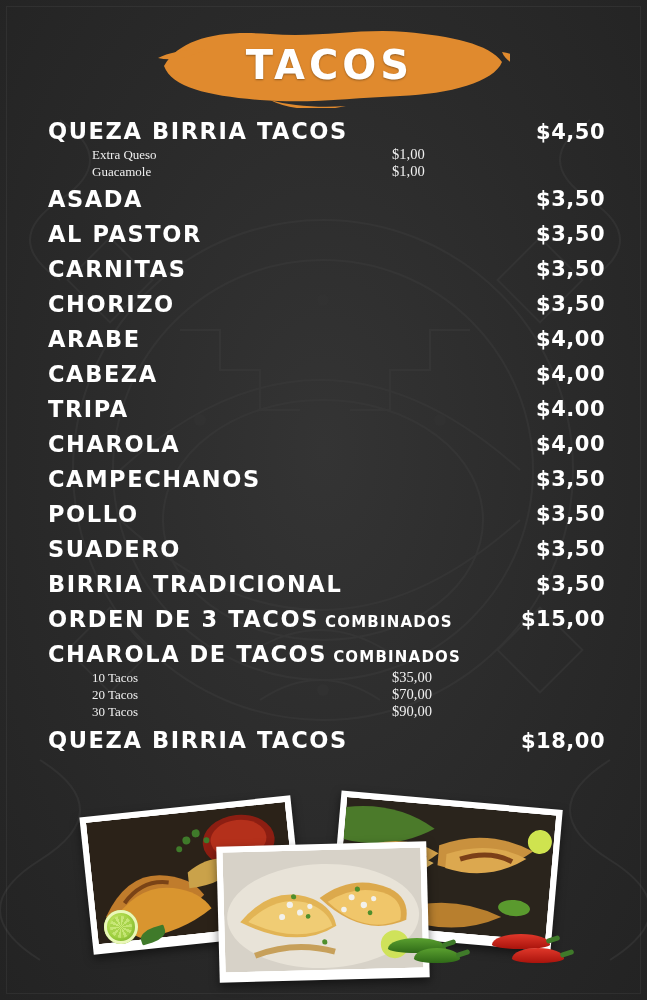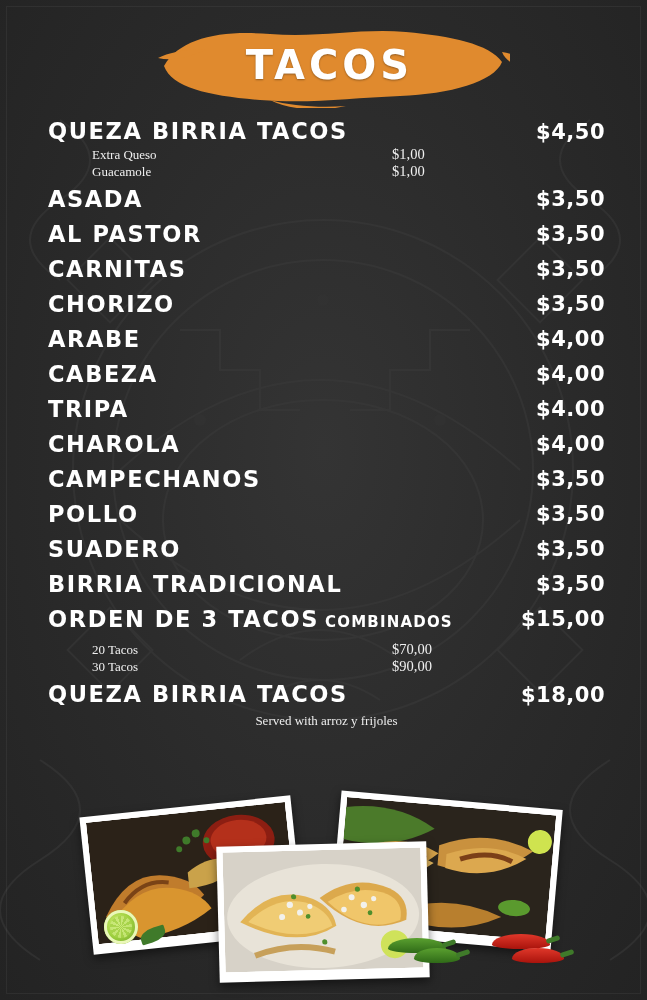--- a/index.html
+++ b/index.html
@@ -302,37 +302,46 @@
       <span class="item-price">$3,50</span>
     </div>
 
     <div class="item-row row-gap">
       <span class="item-name">
         <span>ORDEN DE 3 TACOS</span><span class="suffix">COMBINADOS</span>
       </span>
       <span class="item-price">$15,00</span>
     </div>
 
+    <div class="item-row">
+      <span class="item-name">
+        <span>CHAROLA DE TACOS</span><span class="suffix">COMBINADOS</span>
+      </span>
+      <span class="item-price"></span>
+    </div>
     <div class="sub-list wide">
+      <div class="sub-row">
+        <span class="sub-name">10 Tacos</span>
+        <span class="sub-price">$35,00</span>
+      </div>
       <div class="sub-row">
         <span class="sub-name">20 Tacos</span>
         <span class="sub-price">$70,00</span>
       </div>
       <div class="sub-row">
         <span class="sub-name">30 Tacos</span>
         <span class="sub-price">$90,00</span>
       </div>
     </div>
 
     <div class="item-row">
       <span class="item-name">QUEZA BIRRIA TACOS</span>
       <span class="item-price">$18,00</span>
     </div>
 
-    <div class="note">Served with arroz y frijoles</div>
   </div>
 
   <div class="photos">
 
     <div class="polaroid p1">
       <div class="shot">
         <svg class="layerA" viewBox="0 0 200 122" preserveAspectRatio="none" xmlns="http://www.w3.org/2000/svg">
           <rect width="200" height="122" fill="#2b2218"></rect>
           <ellipse cx="150" cy="34" rx="36" ry="26" fill="#8c1e12"></ellipse>
           <ellipse cx="150" cy="32" rx="28" ry="19" fill="#b4301b"></ellipse>

